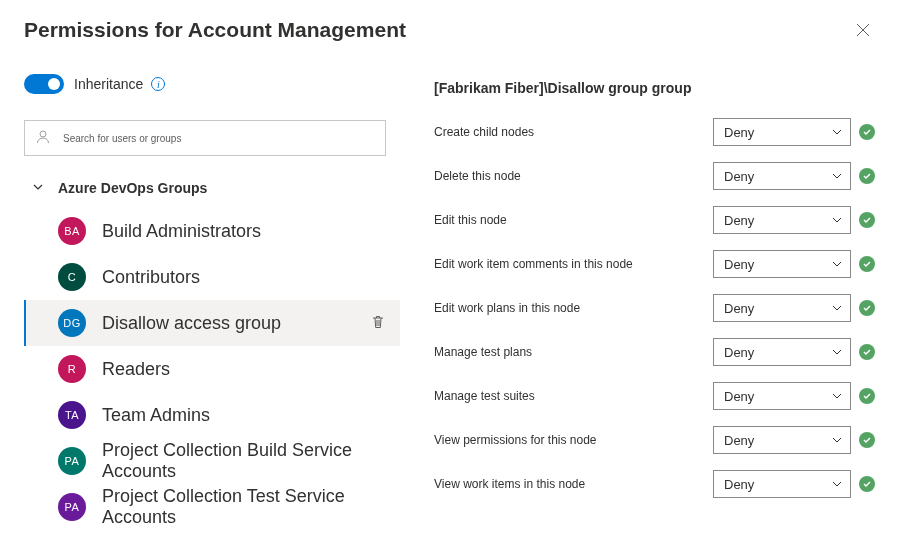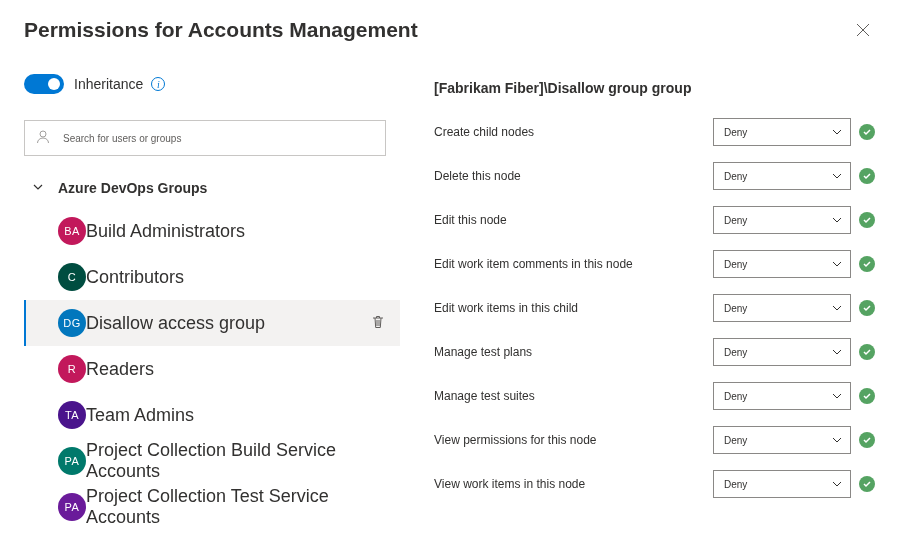--- a/index.html
+++ b/index.html
@@ -126,20 +126,21 @@
   .avatar {
     width: 28px;
     height: 28px;
     border-radius: 50%;
     color: #fff;
     font-size: 11px;
     font-weight: 400;
     display: flex;
     align-items: center;
     justify-content: center;
+    margin-right: 16px;
     flex-shrink: 0;
     letter-spacing: 0.5px;
   }
   .group-label { flex: 1; font-size: 18px; color:#323130;}
   .trash-icon { color:#605e5c; padding-right:6px; }
 
   
   .right-col {
     flex: 1;
     padding-left: 34px;
@@ -161,21 +162,21 @@
     color: #323130;
   }
   .perm-select {
     width: 138px;
     height: 28px;
     border: 1px solid #8a8886;
     display: flex;
     align-items: center;
     justify-content: space-between;
     padding: 0 8px 0 10px;
-    font-size: 10px;
+    font-size: 13px;
     cursor: pointer;
     background:#fff;
   }
   .perm-select .chev-sm svg { display:block; }
   .status-icon {
     width: 16px;
     height: 16px;
     border-radius: 50%;
     background: #55a362;
     margin-left: 8px;
@@ -184,21 +185,21 @@
     justify-content: center;
     flex-shrink: 0;
   }
   .status-icon svg { display:block; }
 </style>
 </head>
 <body>
 
 <div class="dialog">
   <div class="header-row">
-    <h1 class="title">Permissions for Accounts Management</h1>
+    <h1 class="title">Permissions for Account Management</h1>
     <div class="close-btn">
       <span>
         <svg width="16" height="16" viewBox="0 0 16 16" fill="none">
             <path d="M2 2 L14 14 M14 2 L2 14" stroke-width="1"></path>
           </svg>
       </span>
     </div>
   </div>
 
   <div class="body">
@@ -326,21 +327,21 @@
                 </svg>
               </span>
             </div>
             <div class="status-icon">
               <svg width="10" height="10" viewBox="0 0 10 10">
                 <path d="M2 5 L4 7 L8 3" fill="none" stroke="#fff" stroke-width="1.5"></path>
               </svg>
             </div>
           </div>
           <div class="perm-row">
-            <div class="perm-label">Edit work items in this child</div>
+            <div class="perm-label">Edit work plans in this node</div>
             <div class="perm-select">
               <span>Deny</span>
               <span class="chev-sm">
                 <svg width="10" height="10" viewBox="0 0 10 10">
                   <path d="M1 3 L5 7 L9 3" fill="none" stroke="#323130" stroke-width="1"></path>
                 </svg>
               </span>
             </div>
             <div class="status-icon">
               <svg width="10" height="10" viewBox="0 0 10 10">

